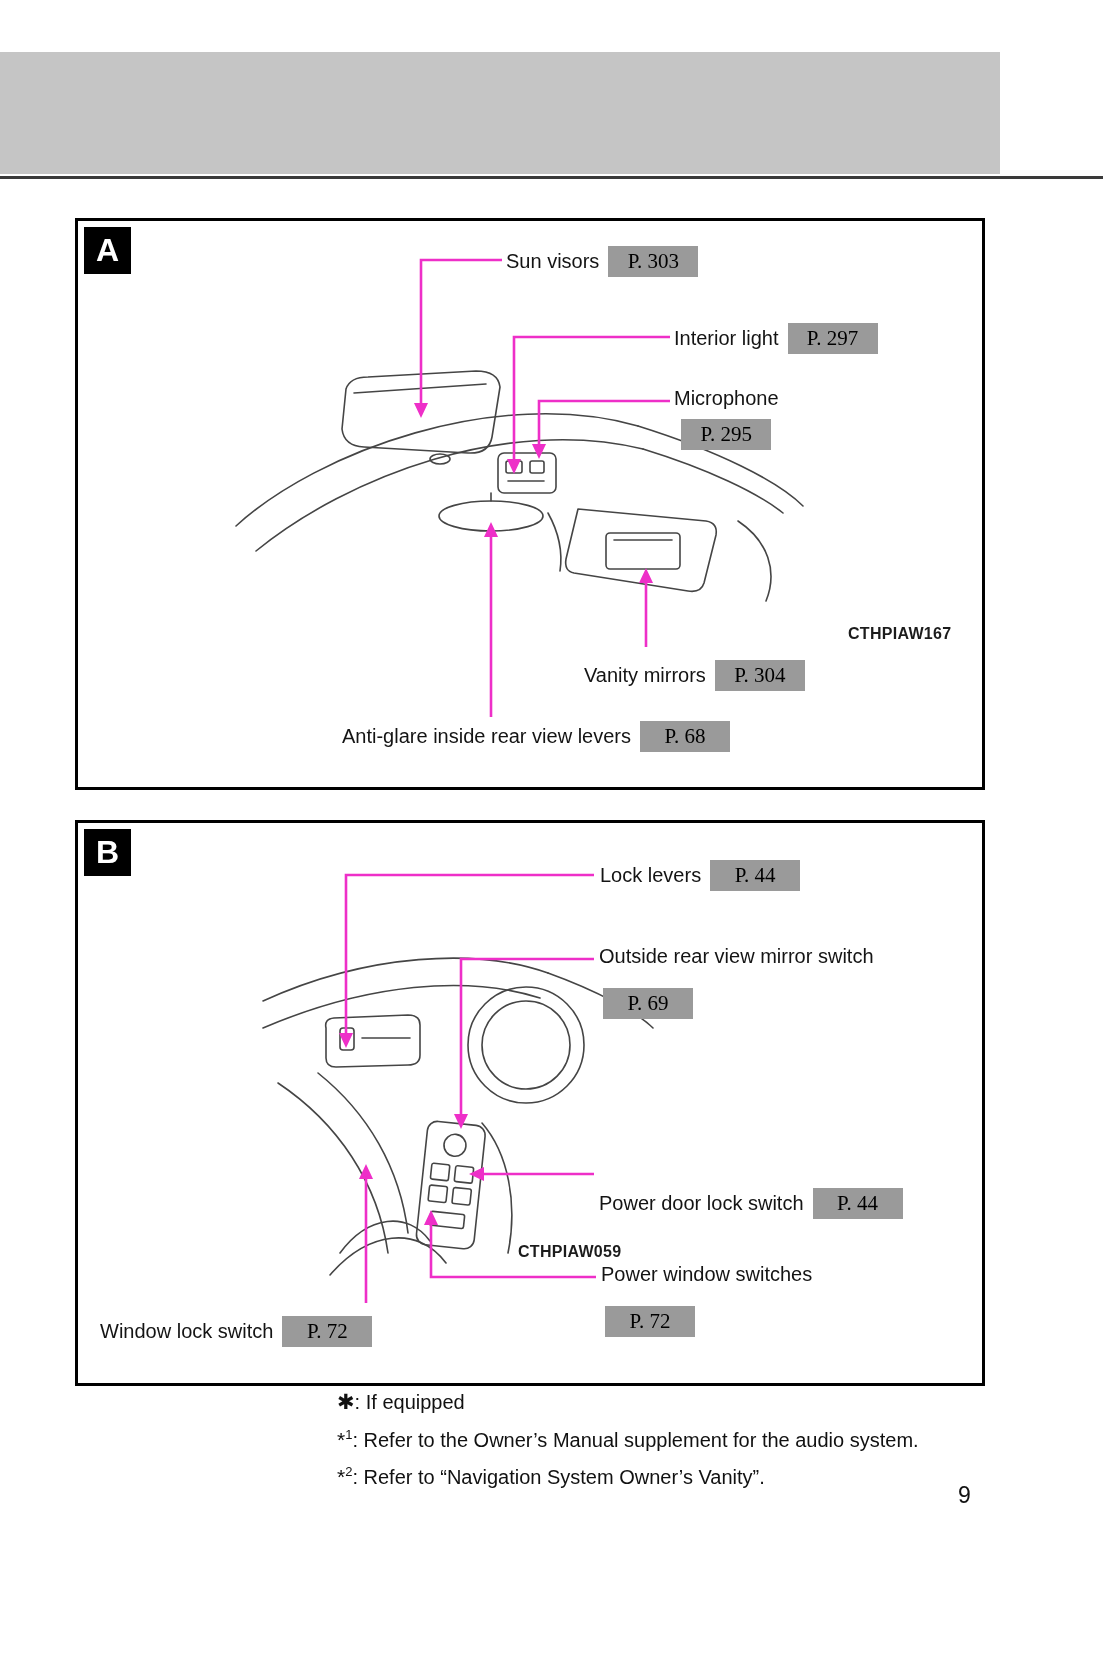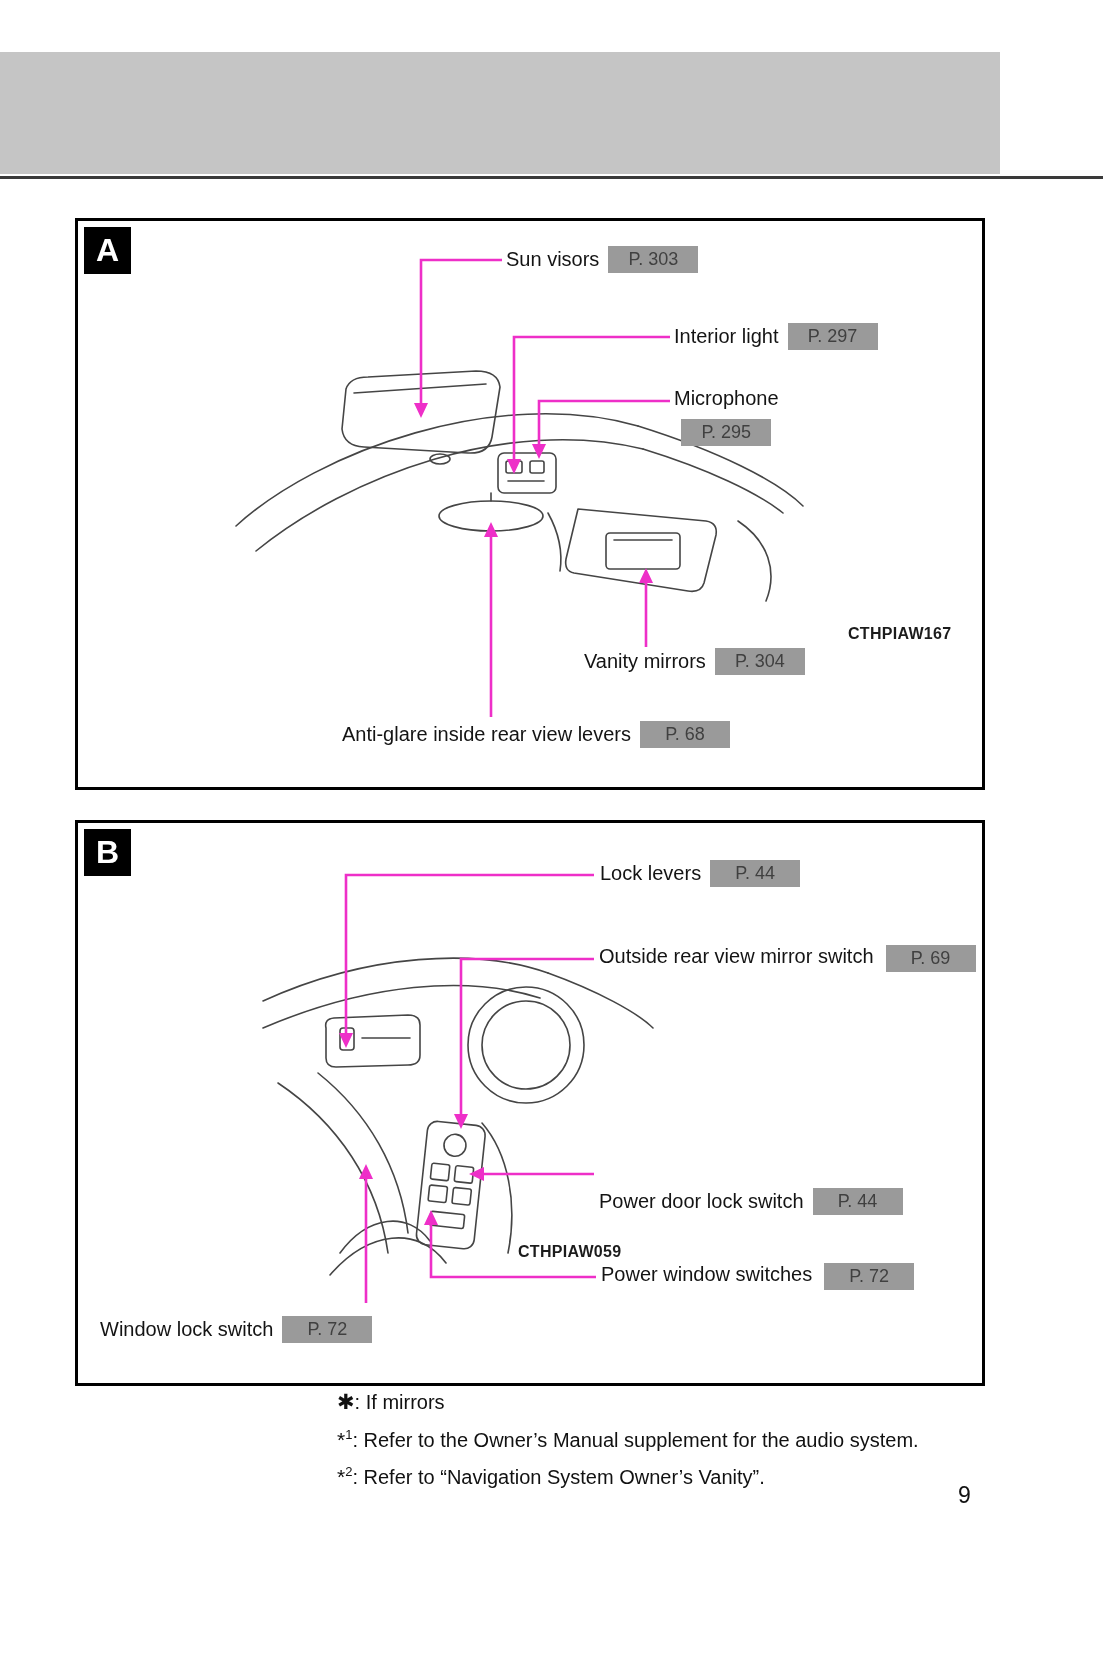--- a/index.html
+++ b/index.html
@@ -14,22 +14,22 @@
   .figure-box { position:absolute; left:75px; width:910px; border:3px solid #000; background:#fff; }
   #box-a { top:218px; height:572px; }
   #box-b { top:820px; height:566px; }
 
   .sec-label { position:absolute; top:6px; left:6px; width:47px; height:47px; background:#000; color:#fff;
                font-size:32px; font-weight:bold; display:flex; align-items:center; justify-content:center; }
 
   .art, .arrows { position:absolute; left:0; top:0; pointer-events:none; }
 
   .callout { position:absolute; display:flex; align-items:center; gap:9px; font-size:20px; color:#141414; white-space:nowrap; }
-  .callout.col { flex-direction:row; align-items:flex-start; gap:8px; }
-  .refbox { background:var(--refbox,#9a9a9a); color:#404040; font-size:18px; padding:3px 0; width:90px; text-align:center; }
+  .callout.col { flex-direction:column; align-items:flex-start; gap:20px; }
+  .refbox { background:var(--refbox,#9a9a9a); color:#000000; font-size:21px; padding:3px 0; width:90px; text-align:center;font-family:Liberation Serif, serif; }
 
   .img-code { position:absolute; font-size:16px; font-weight:bold; color:#1c1c1c; letter-spacing:.3px; }
 
   .footnotes { position:absolute; left:337px; top:1384px; font-size:20px; color:#111; }
   .footnotes .fn { margin-bottom:7px; line-height:26px; }
   .fn .fn-star { font-size:21px; }
   .fn sup { font-size:13px; vertical-align:super; }
 
   .page-num { position:absolute; left:958px; top:1482px; font-size:23px; color:#111; }
 </style>
@@ -92,21 +92,21 @@
     <div class="callout" style="top:102px; left:596px;">
       <span>Interior light</span>
       <span class="refbox">P. 297</span>
     </div>
 
     <div class="callout" style="top:166px; left:596px;flex-direction:column;">
       <span>Microphone</span>
       <span class="refbox">P. 295</span>
     </div>
 
-    <div class="callout" style="top:427px; left:506px;">
+    <div class="callout" style="top:439px; left:506px;">
       <span>Vanity mirrors</span>
       <span class="refbox">P. 304</span>
     </div>
 
     <div class="callout" style="top:500px; left:264px;">
       <span>Anti-glare inside rear view levers</span>
       <span class="refbox">P. 68</span>
     </div>
 
     <div class="img-code" style="top:404px; left:770px;">CTHPIAW167</div>
@@ -182,21 +182,21 @@
     <div class="callout" style="top:493px; left:22px;">
       <span>Window lock switch</span>
       <span class="refbox">P. 72</span>
     </div>
 
     <div class="img-code" style="top:420px; left:440px;">CTHPIAW059</div>
   </div>
 
   <div class="footnotes">
     <div class="fn">
-      <span class="fn-star">✱</span><sup></sup><span>: If mirrors</span>
+      <span class="fn-star">✱</span><sup></sup><span>: If equipped</span>
     </div>
     <div class="fn">
       <span class="fn-star">*</span><sup>1</sup><span>: Refer to the Owner’s Manual supplement for the audio system.</span>
     </div>
     <div class="fn">
       <span class="fn-star">*</span><sup>2</sup><span>: Refer to “Navigation System Owner’s Vanity”.</span>
     </div>
   </div>
 
   <div class="page-num">9</div>

